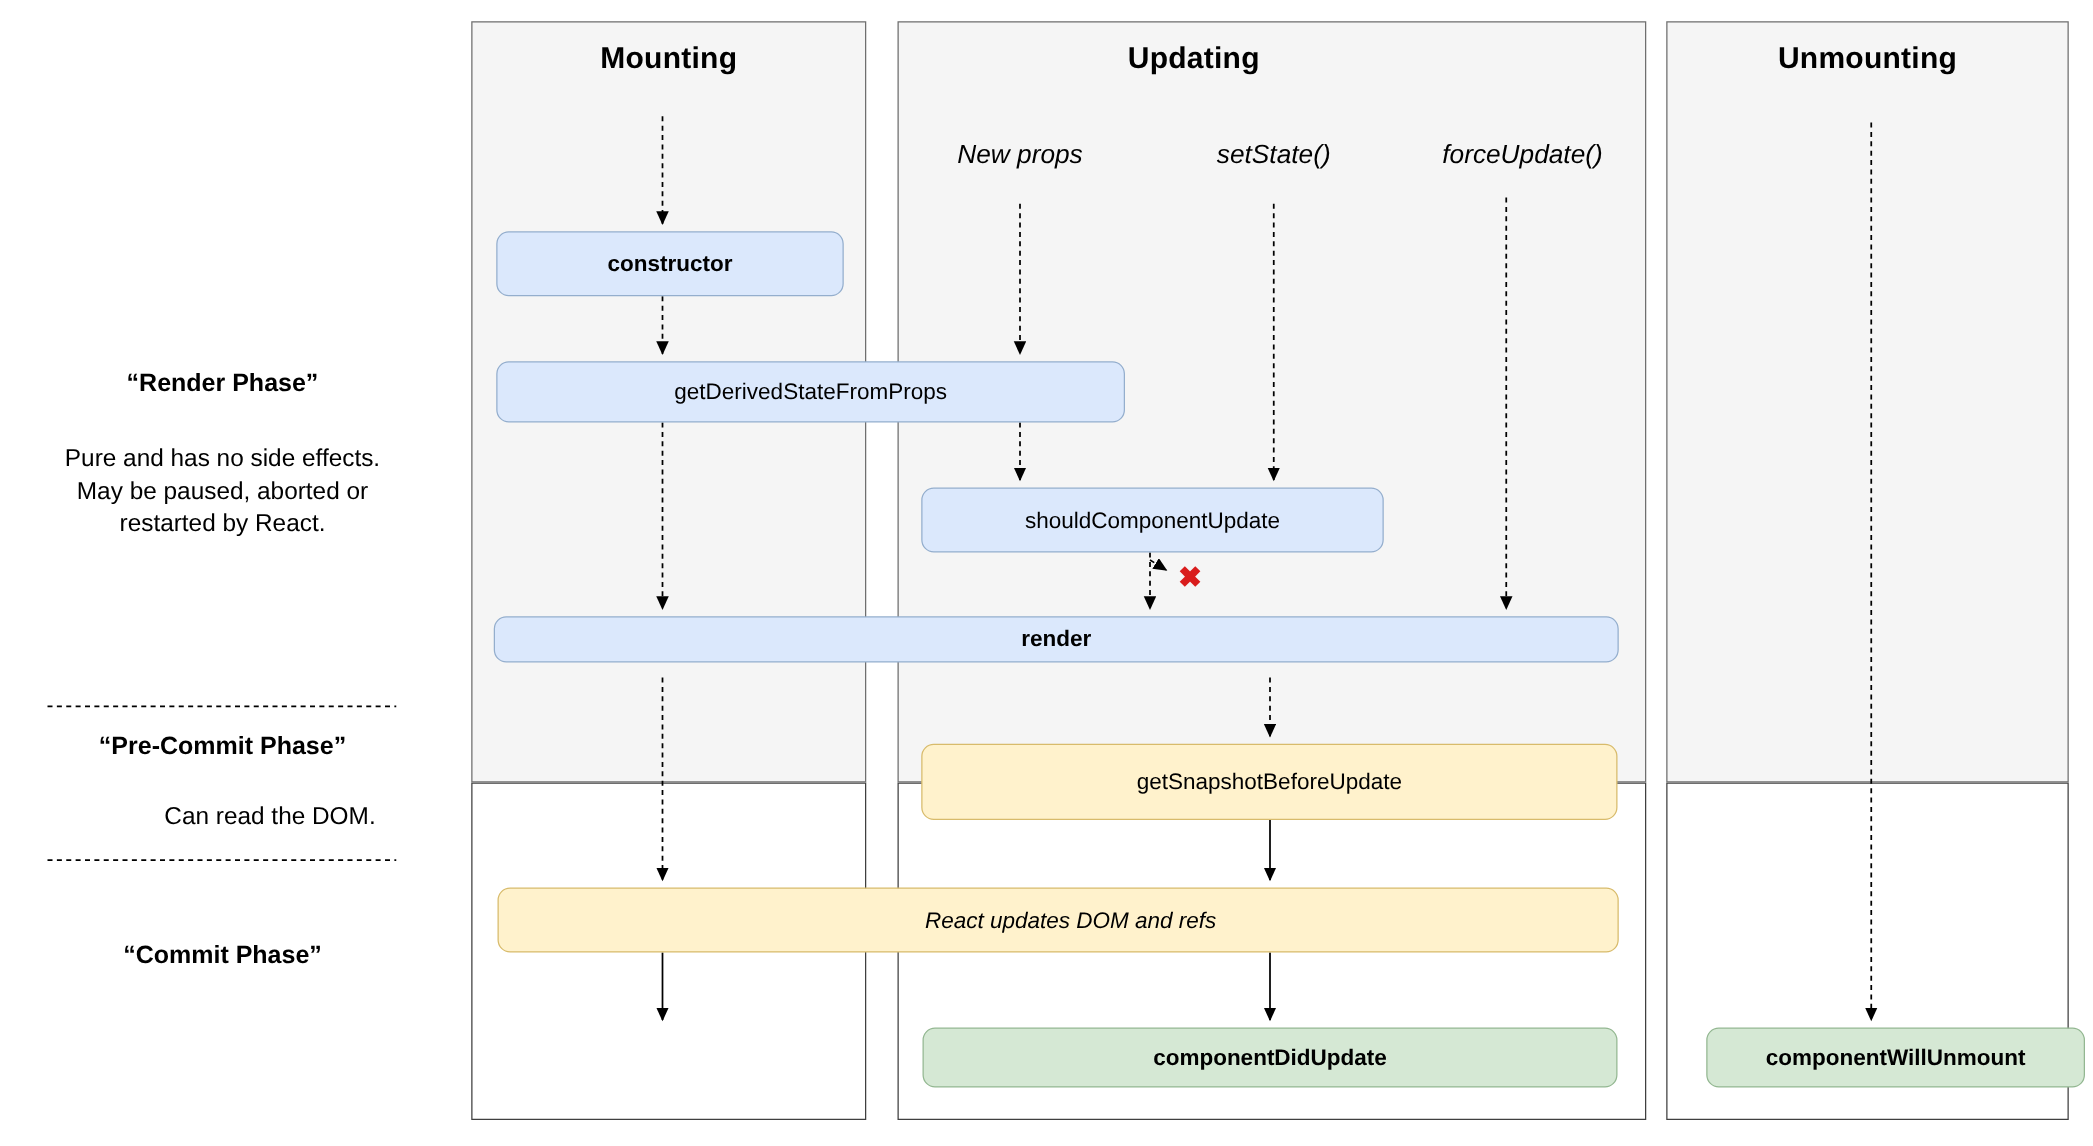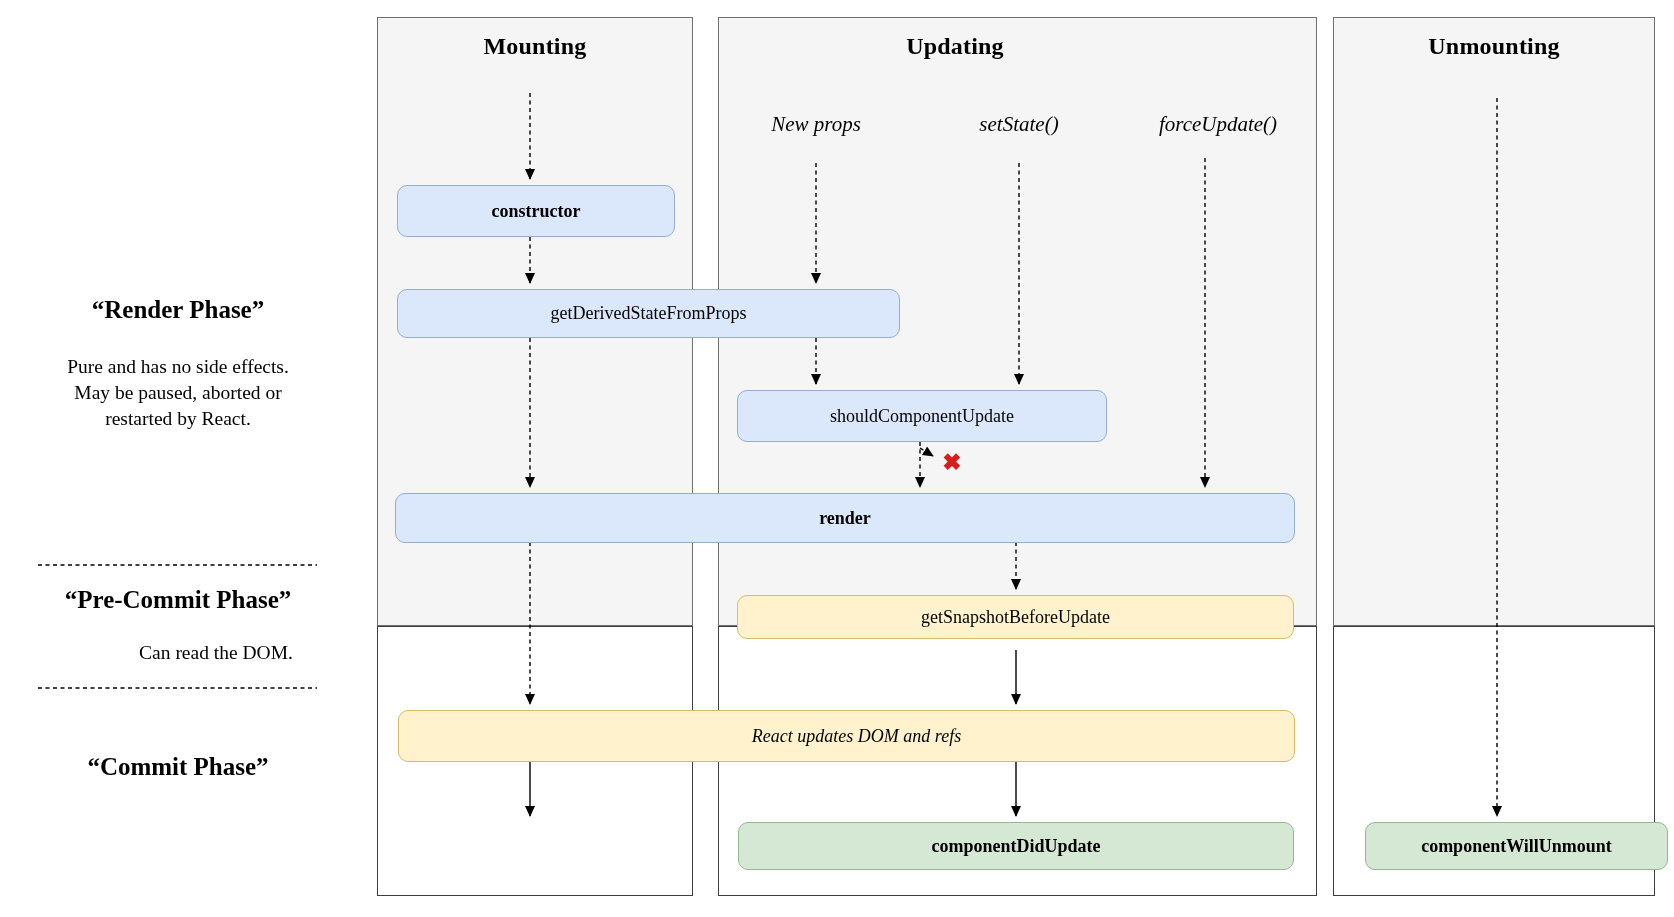--- a/index.html
+++ b/index.html
@@ -1,17 +1,17 @@
 <!DOCTYPE html>
 <html style="--blue-fill: #dbe8fc; --blue-border: #94aecd; --yellow-fill: #fff2cc; --yellow-border: #d8bb6b; --green-fill: #d5e8d4; --green-border: #93b791; --panel-gray: #f5f5f5; --panel-border-light: #6f6f6f; --panel-border-dark: #3f3f3f; --reject-red: #d91c1c; --arrow-black: #000000;"><head>
 <meta charset="utf-8">
 <style>
   html,body{margin:0;padding:0;background:#ffffff;}
   body{font-family:"Liberation Sans", sans-serif; color:#000;}
-  .stage{position:relative;width:1674px;height:917px;background:#fff;overflow:hidden;font-family:Liberation Serif, serif;}
+  .stage{position:relative;width:1674px;height:917px;background:#fff;overflow:hidden;}
 
   
   .panel{position:absolute;box-sizing:border-box;}
   .panel.gray{background:var(--panel-gray);border:1px solid var(--panel-border-light);}
   .panel.white{background:#ffffff;border:1.5px solid var(--panel-border-dark);}
 
   
   .col-title{position:absolute;font-size:24px;font-weight:bold;text-align:center;letter-spacing:.2px;}
 
   
@@ -20,21 +20,21 @@
   
   .node{position:absolute;box-sizing:border-box;display:flex;align-items:center;justify-content:center;
         border-radius:10px;font-size:18px;white-space:nowrap;border:1.5px solid;}
   .node.blue  {background:var(--blue-fill);  border-color:var(--blue-border);}
   .node.yellow{background:var(--yellow-fill);border-color:var(--yellow-border);}
   .node.green {background:var(--green-fill); border-color:var(--green-border);}
   .node.bold{font-weight:bold;font-size:18px;}
   .node.italic{font-style:italic;}
 
   
-  .phase-title{position:absolute;left:0;width:356px;text-align:center;font-size:25px;font-weight:bold;}
+  .phase-title{position:absolute;left:0;width:356px;text-align:center;font-size:20px;font-weight:bold;}
   .phase-body{position:absolute;left:0;width:356px;text-align:center;font-size:19.5px;line-height:26px;}
 
   
   .reject-x{position:absolute;transform:translate(-50%,-50%);color:var(--reject-red);
             font-size:23px;font-weight:bold;line-height:1;}
 
   svg.overlay{position:absolute;left:0;top:0;pointer-events:none;}
 </style>
 </head>
 <body>
@@ -79,22 +79,22 @@
         <line x1="530" y1="762" x2="530" y2="816" stroke="#000000" stroke-width="1.4" marker-end="url(#arrowhead)"></line>
         <line x1="1016" y1="762" x2="1016" y2="816" stroke="#000000" stroke-width="1.4" marker-end="url(#arrowhead)"></line>
         <line x1="38" y1="565" x2="317" y2="565" stroke="#000000" stroke-width="1.4" stroke-dasharray="4 3.5"></line>
         <line x1="38" y1="688" x2="317" y2="688" stroke="#000000" stroke-width="1.4" stroke-dasharray="4 3.5"></line>
       </g>
   </svg>
 
   <div class="node blue bold" style="left:397px;top:185px;width:278px;height:52px;">constructor</div>
   <div class="node blue" style="left:397px;top:289px;width:503px;height:49px;">getDerivedStateFromProps</div>
   <div class="node blue" style="left:737px;top:390px;width:370px;height:52px;">shouldComponentUpdate</div>
-  <div class="node blue bold" style="left:395px;top:493px;width:900px;height:50px;">render</div>
-  <div class="node yellow" style="left:737px;top:595px;width:557px;height:44px;">getSnapshotBeforeUpdate</div>
+  <div class="node blue bold" style="left:395px;top:493px;width:900px;height:37px;">render</div>
+  <div class="node yellow" style="left:737px;top:595px;width:557px;height:61px;">getSnapshotBeforeUpdate</div>
   <div class="node yellow italic" style="left:398px;top:710px;width:897px;height:52px;padding-left:20px;">React updates DOM and refs</div>
   <div class="node green bold" style="left:738px;top:822px;width:556px;height:48px;">componentDidUpdate</div>
   <div class="node green bold" style="left:1365px;top:822px;width:303px;height:48px;">componentWillUnmount</div>
 
   <div class="reject-x" style="left:952px;top:462px;">✖</div>
 
   <div class="phase-title" style="top:296px;">“Render Phase”</div>
   <div class="phase-body" style="top:354px;">
     <div>Pure and has no side effects.</div>
     <div>May be paused, aborted or</div>

